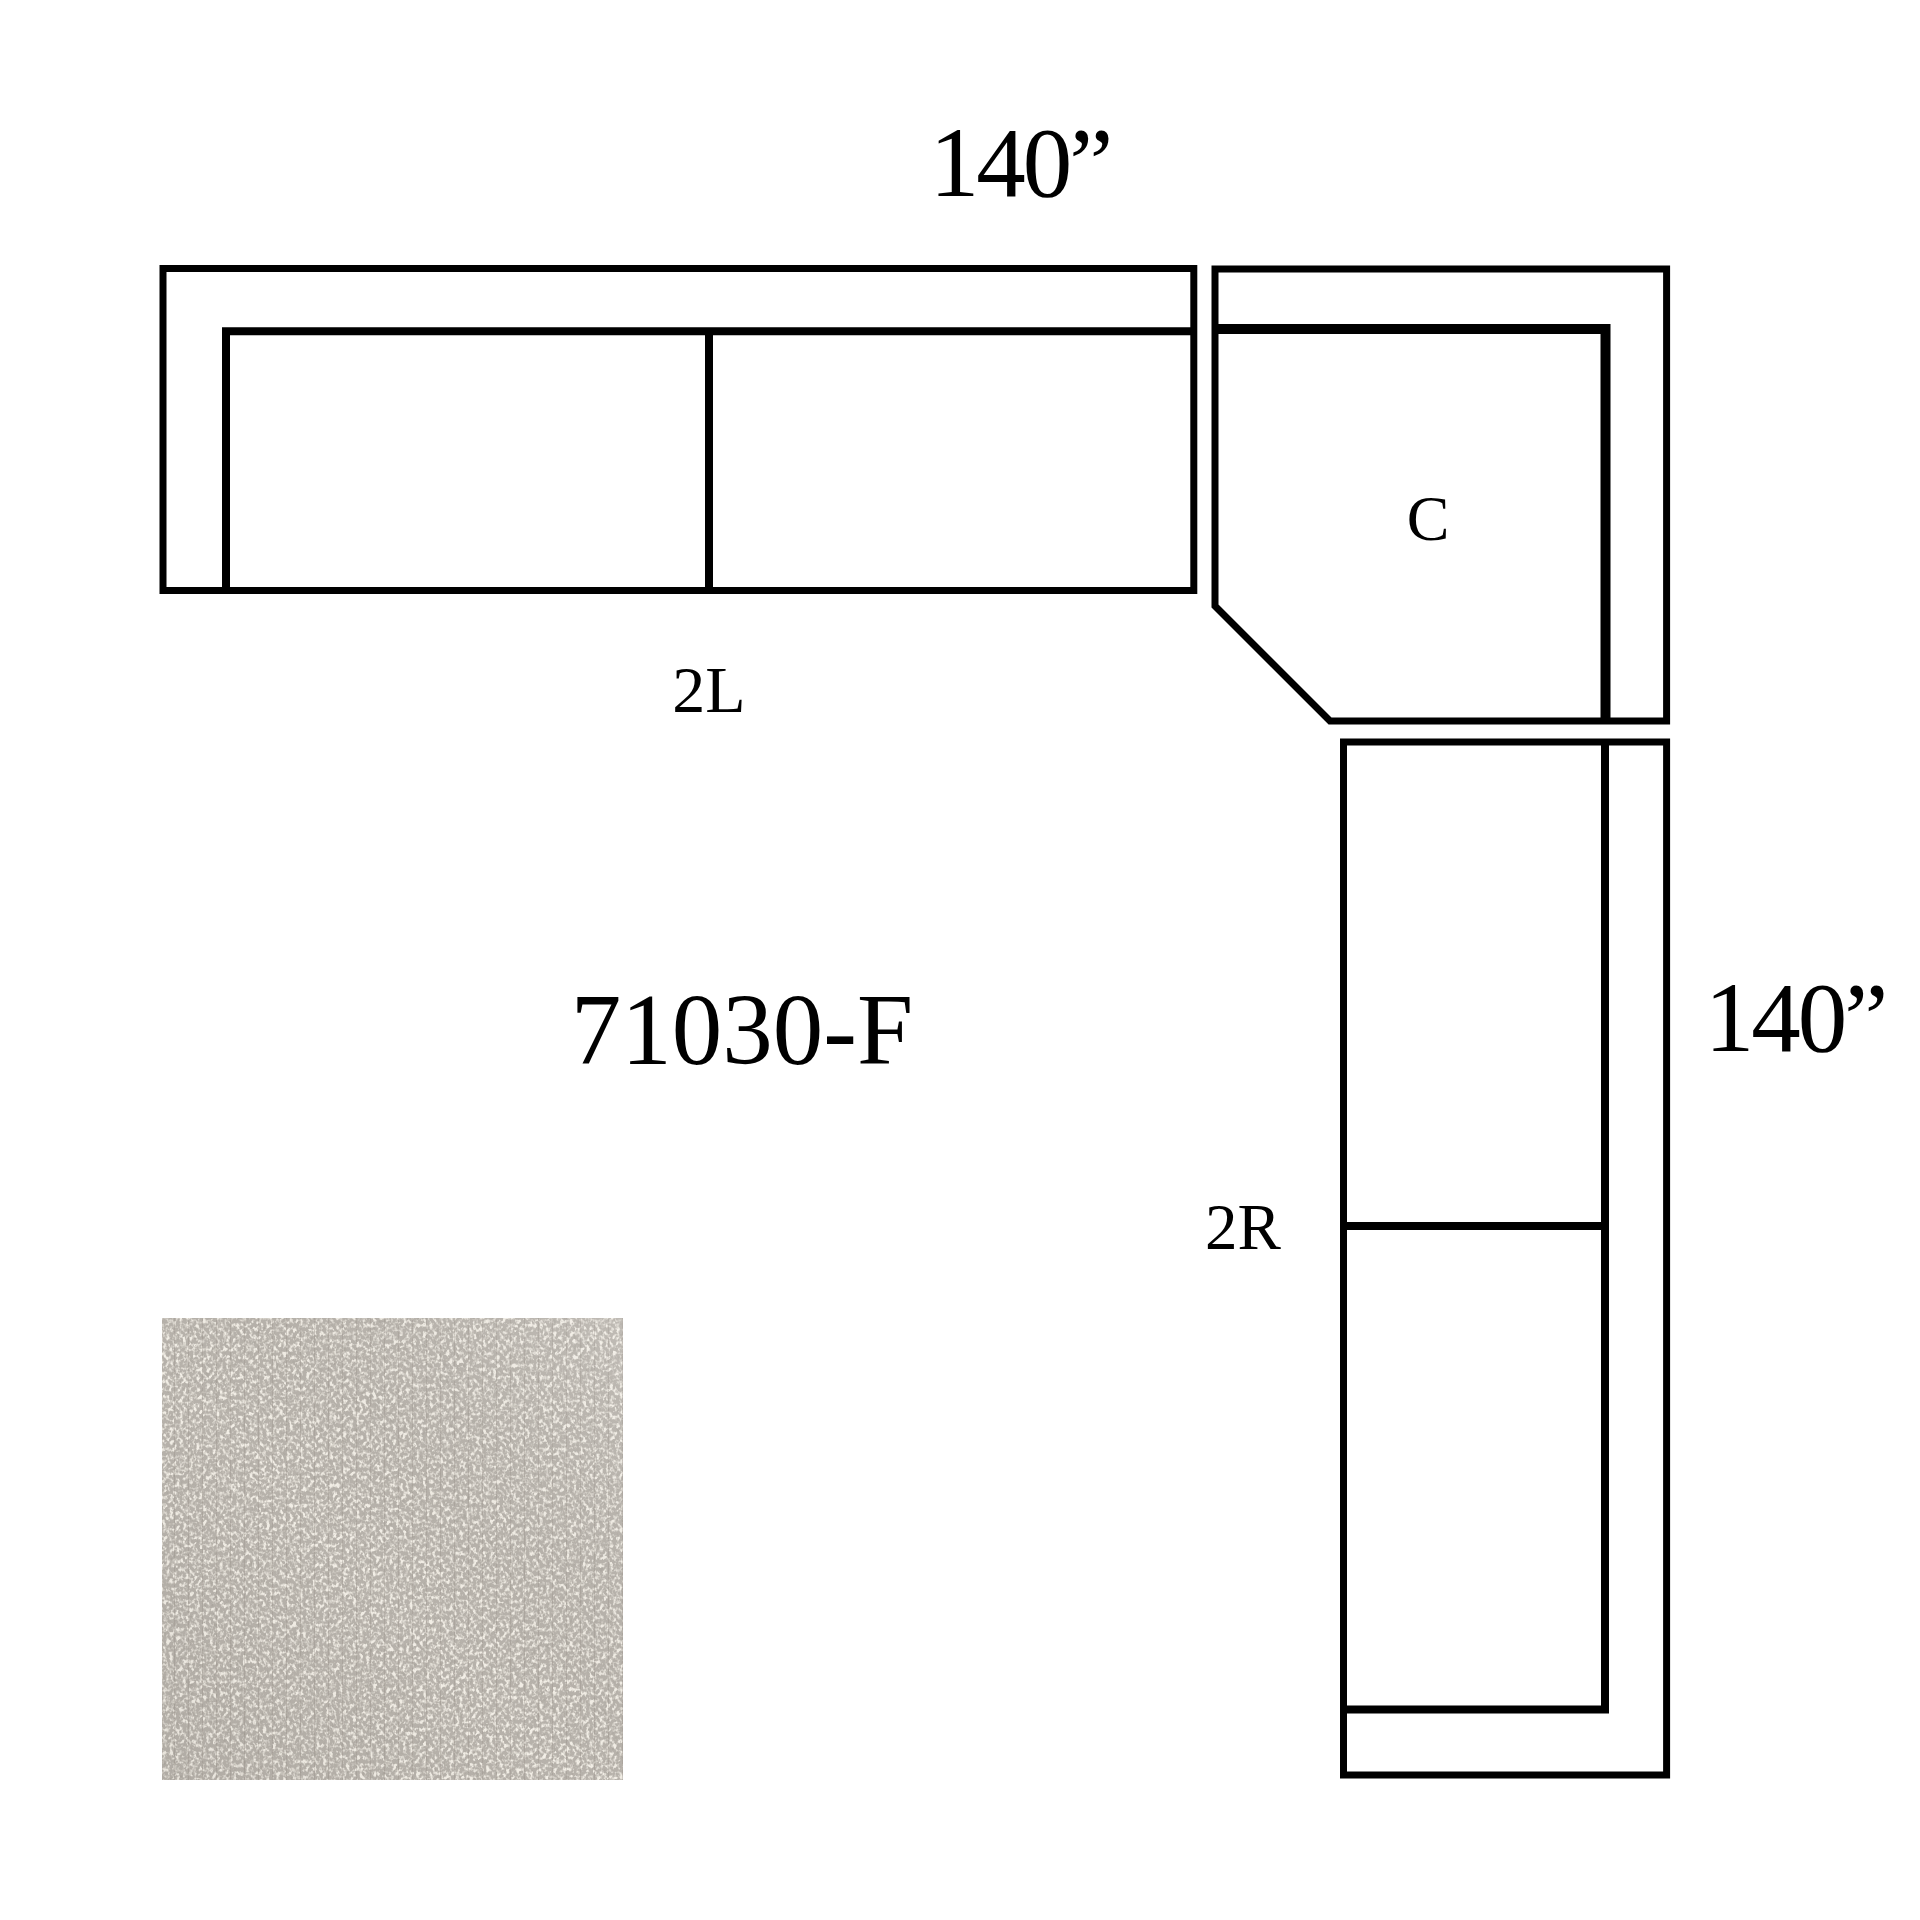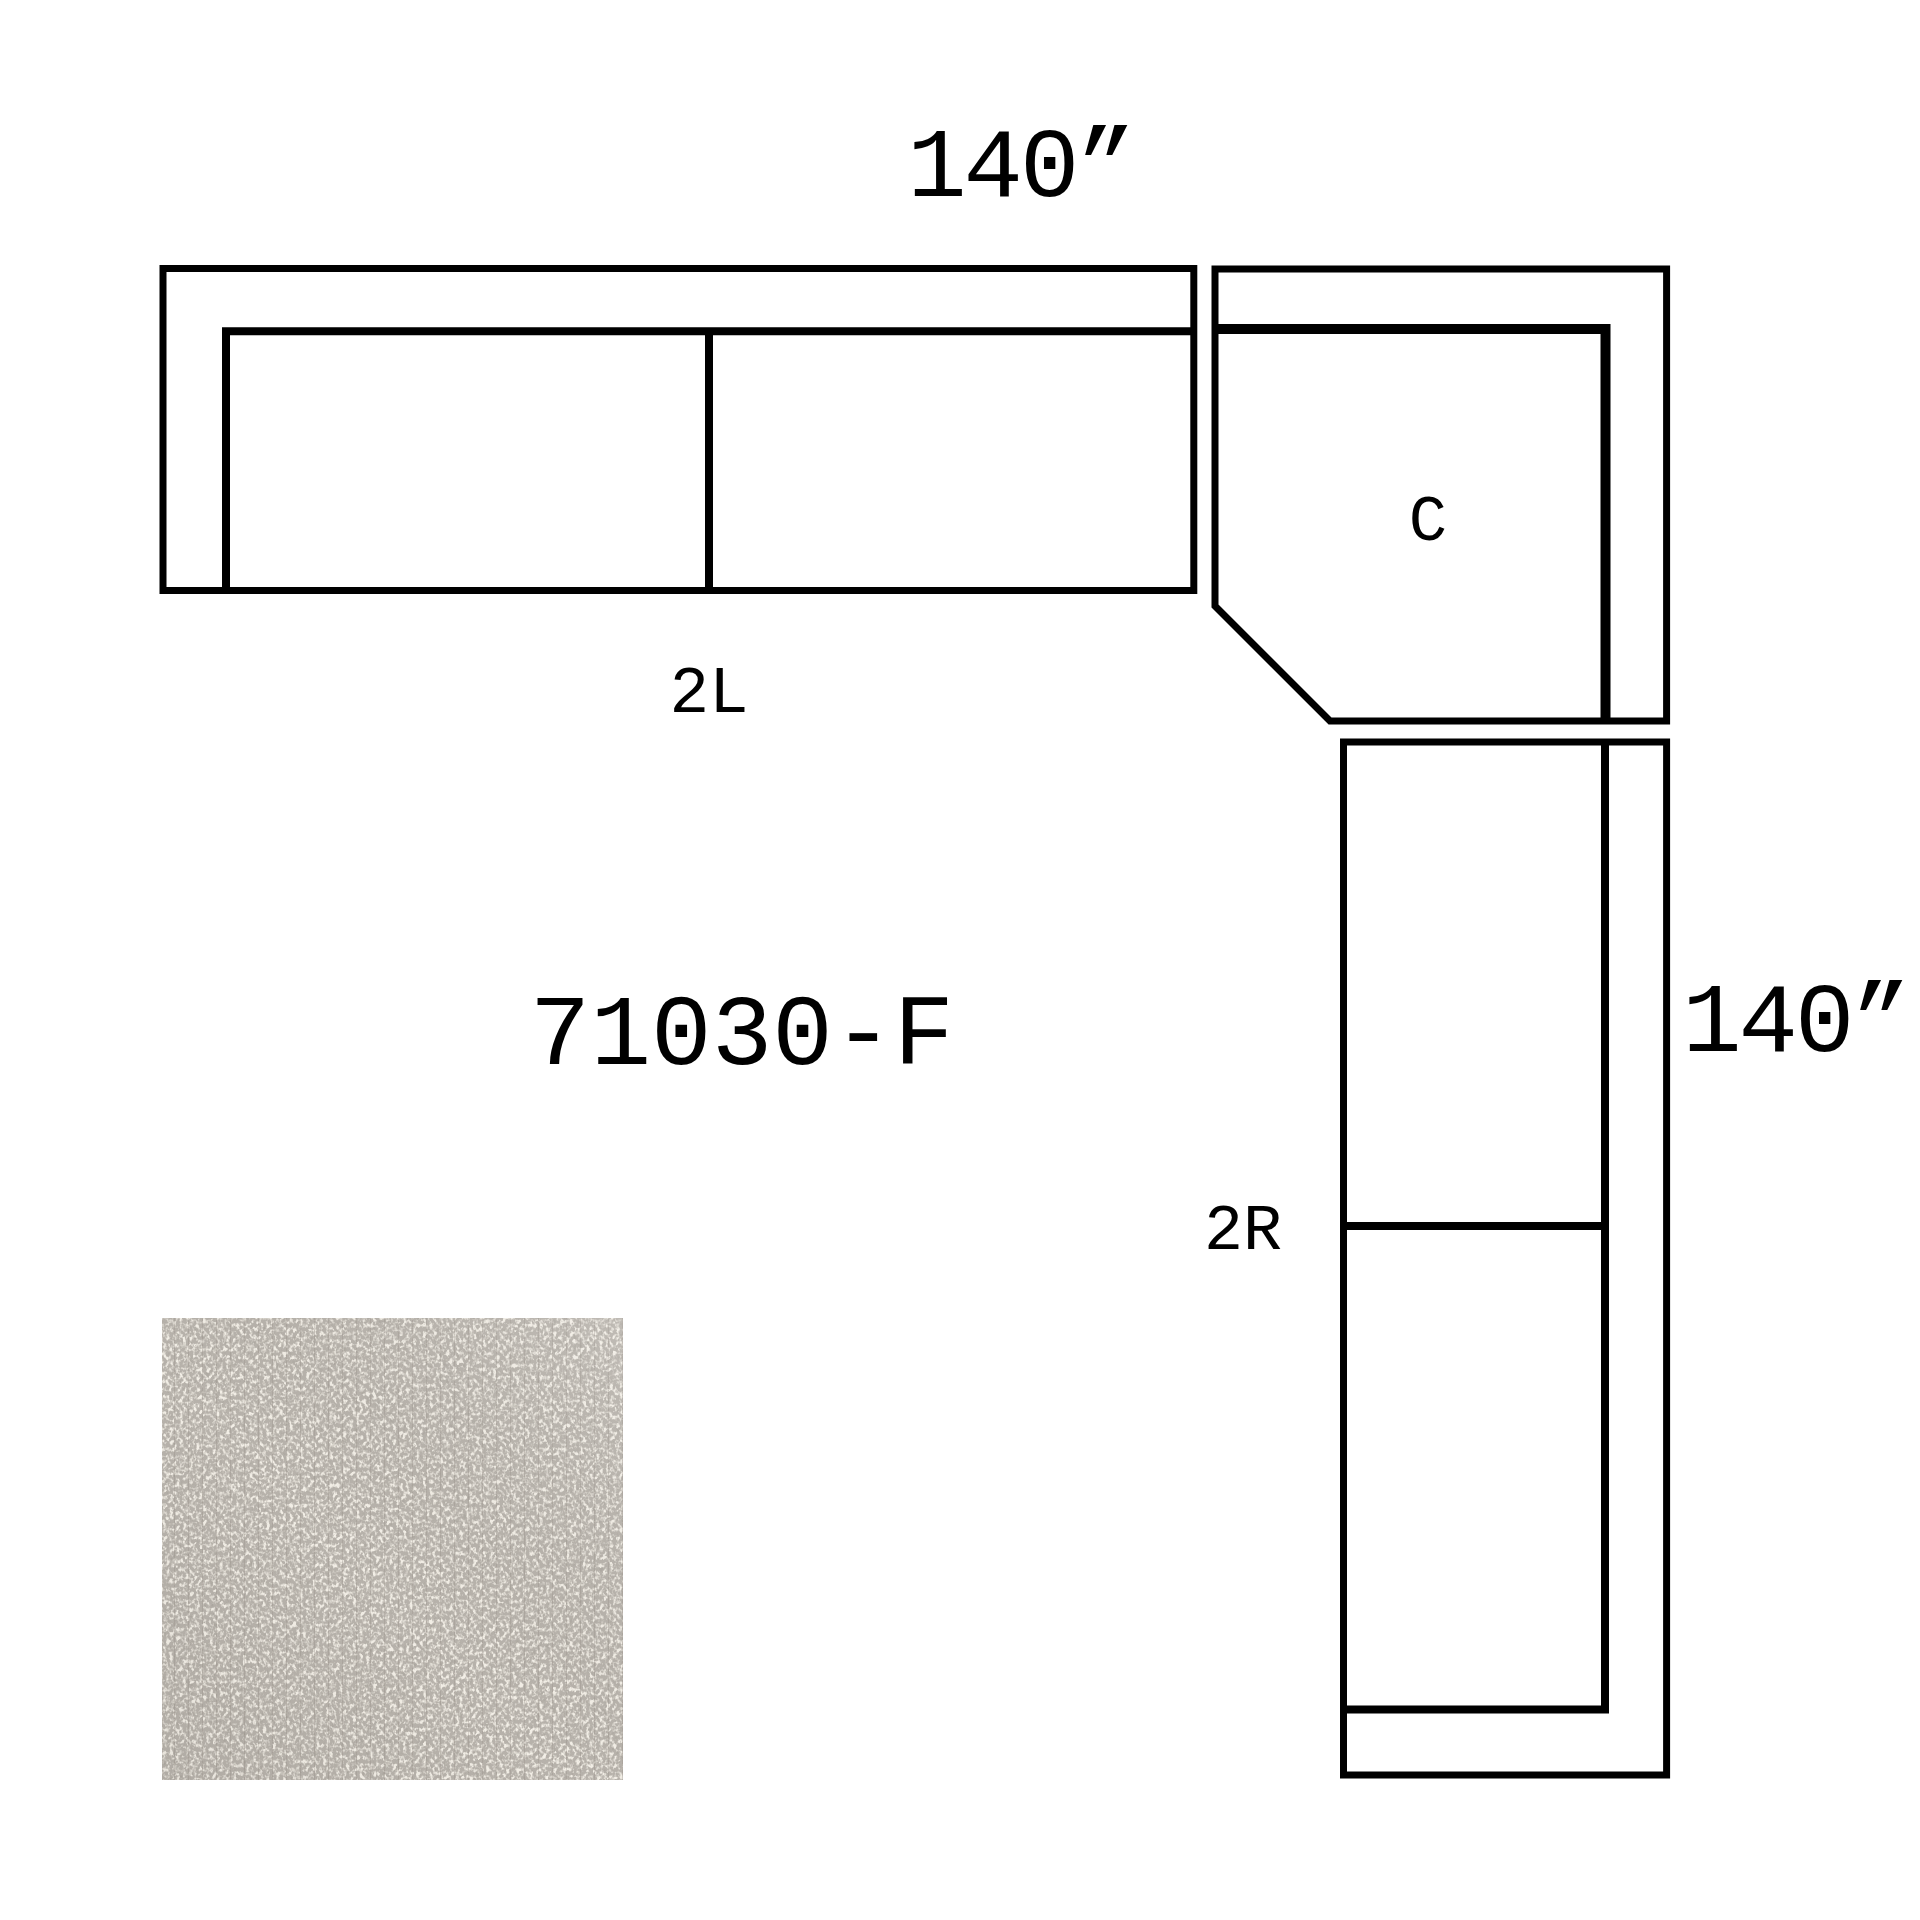--- a/index.html
+++ b/index.html
@@ -1,17 +1,17 @@
 <!DOCTYPE html>
 <html><head>
 <meta charset="utf-8">
 <style>
   html,body{margin:0;padding:0;background:#ffffff;}
   #page{width:1920px;height:1920px;position:relative;background:#ffffff;
-        font-family:Liberation Mono, monospace;}
+        font-family:Liberation Serif, serif;}
   svg{display:block;}
 </style>
 </head>
 <body>
 
 <div id="page">
 <svg width="1920" height="1920" viewBox="0 0 1920 1920">
   <defs>
 
     <pattern id="dots" width="9" height="7" patternUnits="userSpaceOnUse">

